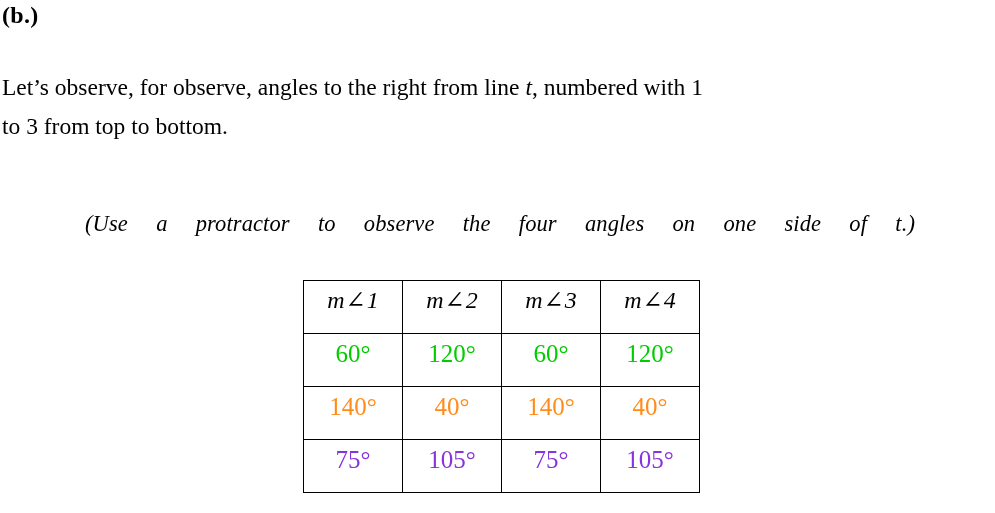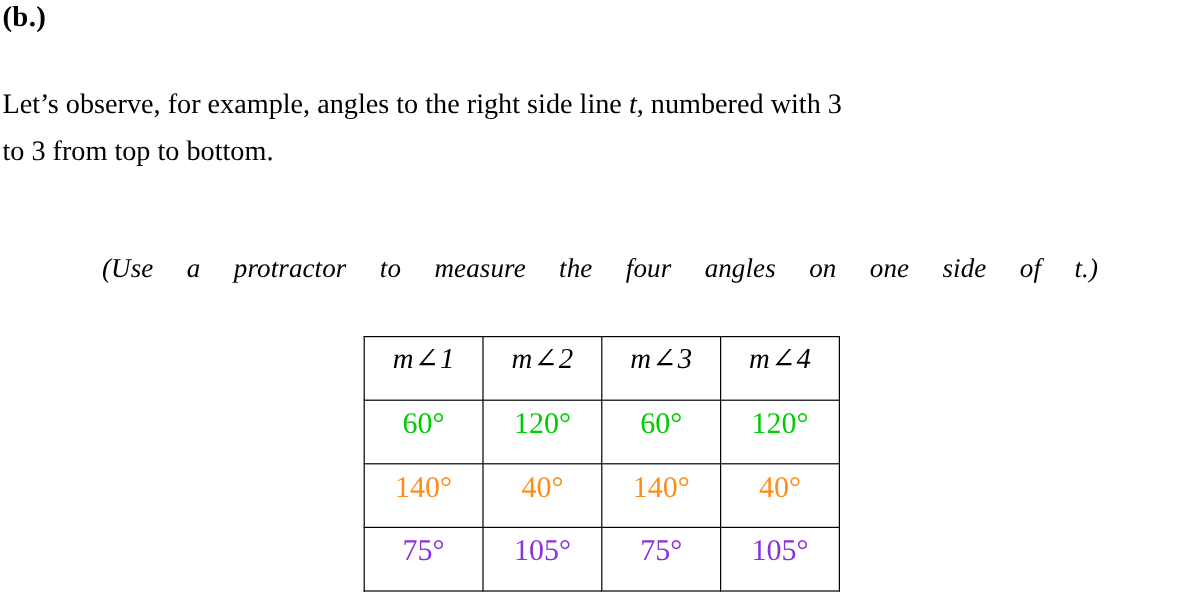--- a/index.html
+++ b/index.html
@@ -97,23 +97,23 @@
   }
   .deg-cell {
     white-space: nowrap;
   }
 </style>
 </head>
 <body>
 
 <div id="part-label">(b.)</div>
 
-<div id="intro-paragraph"><span>Let’s observe, for example, angles to the right side line </span><span class="mathvar">t</span><span>, numbered with 3</span><span class="line2">to 3 from top to bottom.</span></div>
+<div id="intro-paragraph"><span>Let’s observe, for observe, angles to the right from line </span><span class="mathvar">t</span><span>, numbered with 1</span><span class="line2">to 3 from top to bottom.</span></div>
 
-<div id="protractor-note">(Use a protractor to measure the four angles on one side of t.)</div>
+<div id="protractor-note">(Use a protractor to observe the four angles on one side of t.)</div>
 
 <table id="angle-table">
   <thead>
     <tr>
       <th><span>m</span><span class="angle-sym">∠</span><span>1</span></th>
       <th><span>m</span><span class="angle-sym">∠</span><span>2</span></th>
       <th><span>m</span><span class="angle-sym">∠</span><span>3</span></th>
       <th><span>m</span><span class="angle-sym">∠</span><span>4</span></th>
     </tr>
   </thead>

